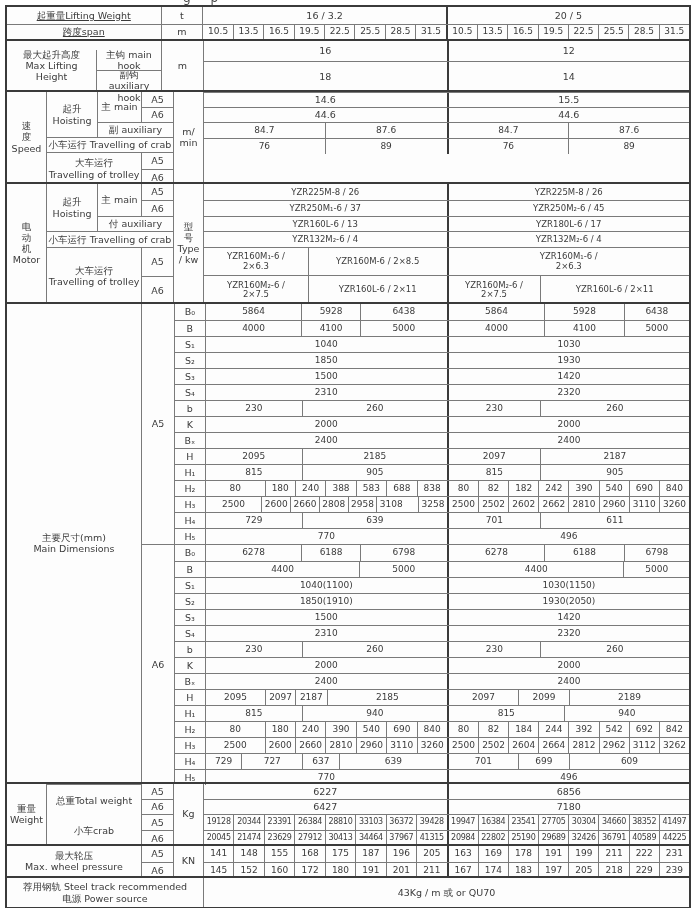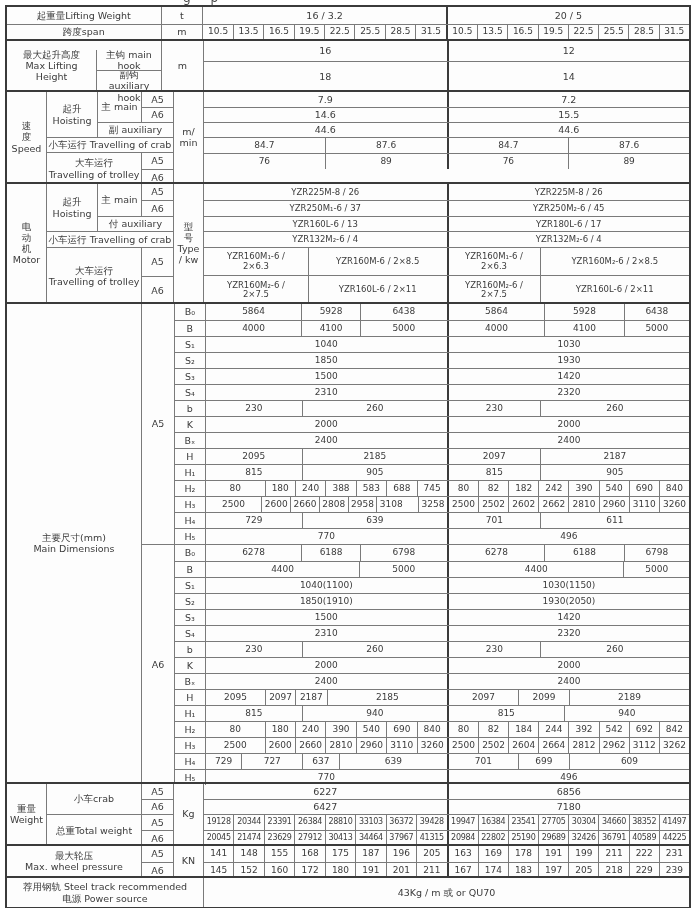--- a/index.html
+++ b/index.html
@@ -23,21 +23,21 @@
   .cells > * { border-left: 1px solid #7a7a7a; }
   .cells > :first-child { border-left: none; }
   .fx { flex: 1 1 0%; display: flex; align-items: center; justify-content: center;
     text-align: center; font-size: 9px; line-height: 1.1; white-space: pre-line; overflow: hidden; min-width: 0; }
   .rep { display: contents; }
   .dimcol .rep > .r:first-child { border-top: 0; }
   .fs8 .fx { font-size: 8px; letter-spacing: -0.3px; }
   .fs85 .c, .fs85 .fx { font-size: 8.5px; }
   .w30 { width: 30px; } .w32 { width: 32px; } .w39 { width: 39px; } .w42 { width: 42px; }
   .w45 { width: 45px; } .w50 { width: 50px; } .w65 { width: 65px; margin-top: 9px; } .w89 { width: 89px; }
-  .w95 { width: 95px; } .w127 { width: 127px; } .w134 { width: 134px; } .w154 { width: 154px; }
+  .w95 { width: 95px; } .w127 { width: 127px; } .w134 { width: 134px; } .w154 { width: 154px; text-decoration: underline; }
   .w196 { width: 196px; }
   .h15 { height: 15px; } .h16 { height: 16px; } .h17 { height: 17px; } .h20 { height: 20px; }
   .h28 { height: 28px; } .h29 { height: 29px; } .h30 { height: 30px; } .h31 { height: 31px; }
   .h32 { height: 32px; } .h45 { height: 45px; } .h47 { height: 47px; } .h57 { height: 57px; }
   .h62 { height: 62px; } .h92 { height: 92px; } .h120 { height: 120px; } .h240 { height: 240px; }
   .h480 { height: 480px; } .h51 { height: 51px; }
 </style>
 </head>
 <body>
 
@@ -142,24 +142,20 @@
             </div>
           <div class="r h16 bt">
               <div class="c f1">A6</div>
             </div>
         </div>
       </div>
     </div>
     <div class="c w30 bl">m/
 min</div>
     <div class="col f1 bl">
-      <div class="r h15">
-        <div class="half c">7.9</div>
-        <div class="half gb c">7.2</div>
-      </div>
       <div class="r h15 bt">
         <div class="half c">14.6</div>
         <div class="half gb c">15.5</div>
       </div>
       <div class="r h15 bt">
         <div class="half c">44.6</div>
         <div class="half gb c">44.6</div>
       </div>
       <div class="r h16 bt">
         <div class="half cells">
@@ -255,21 +251,20 @@
         <div class="half cells">
 
         <div class="fx" style="flex: 43 1 0%;">YZR160M₁-6 /
 2×6.3</div>
             <div class="fx" style="flex: 57 1 0%;">YZR160M-6 / 2×8.5</div>
           </div>
         <div class="half gb cells">
 
         <div class="fx" style="flex: 38 1 0%;">YZR160M₁-6 /
 2×6.3</div>
-            <div class="fx" style="flex: 62 1 0%;">YZR160M₂-6 / 2×8.5</div>
           </div>
       </div>
       <div class="r h29 bt">
         <div class="half cells">
 
         <div class="fx" style="flex: 43 1 0%;">YZR160M₂-6 /
 2×7.5</div>
             <div class="fx" style="flex: 57 1 0%;">YZR160L-6 / 2×11</div>
           </div>
         <div class="half gb cells">
@@ -418,21 +413,21 @@
             </div><div class="r h16 bt">
               <div class="c w30">H₂</div>
               <div class="half bl cells">
 
               <div class="fx" style="flex: 2 1 0%;">80</div>
                   <div class="fx" style="flex: 1 1 0%;">180</div>
                   <div class="fx" style="flex: 1 1 0%;">240</div>
                   <div class="fx" style="flex: 1 1 0%; text-align: center;">388</div>
                   <div class="fx" style="flex: 1 1 0%;">583</div>
                   <div class="fx" style="flex: 1 1 0%;">688</div>
-                  <div class="fx" style="flex: 1 1 0%;">745</div>
+                  <div class="fx" style="flex: 1 1 0%;">838</div>
                 </div>
               <div class="half gb cells">
 
               <div class="fx" style="flex: 1 1 0%;">80</div>
                   <div class="fx" style="flex: 1 1 0%;">82</div>
                   <div class="fx" style="flex: 1 1 0%;">182</div>
                   <div class="fx" style="flex: 1 1 0%;">242</div>
                   <div class="fx" style="flex: 1 1 0%;">390</div>
                   <div class="fx" style="flex: 1 1 0%;">540</div>
                   <div class="fx" style="flex: 1 1 0%;">690</div>
@@ -690,25 +685,25 @@
             </div></div>
         </div>
       </div>
     </div>
   </div>
 
   <div class="r h62 sec">
     <div class="c w39">重量
 Weight</div>
     <div class="col w95 bl">
+      <div class="r h32 bt">
+          <div class="c f1">总重Total weight</div>
+        </div>
       <div class="r h30">
           <div class="c f1">小车crab</div>
-        </div>
-      <div class="r h32 bt">
-          <div class="c f1">总重Total weight</div>
         </div>
     </div>
     <div class="col w32 bl">
       <div class="r h15">
           <div class="c f1">A5</div>
         </div>
       <div class="r h15 bt">
           <div class="c f1">A6</div>
         </div>
       <div class="r h16 bt">

